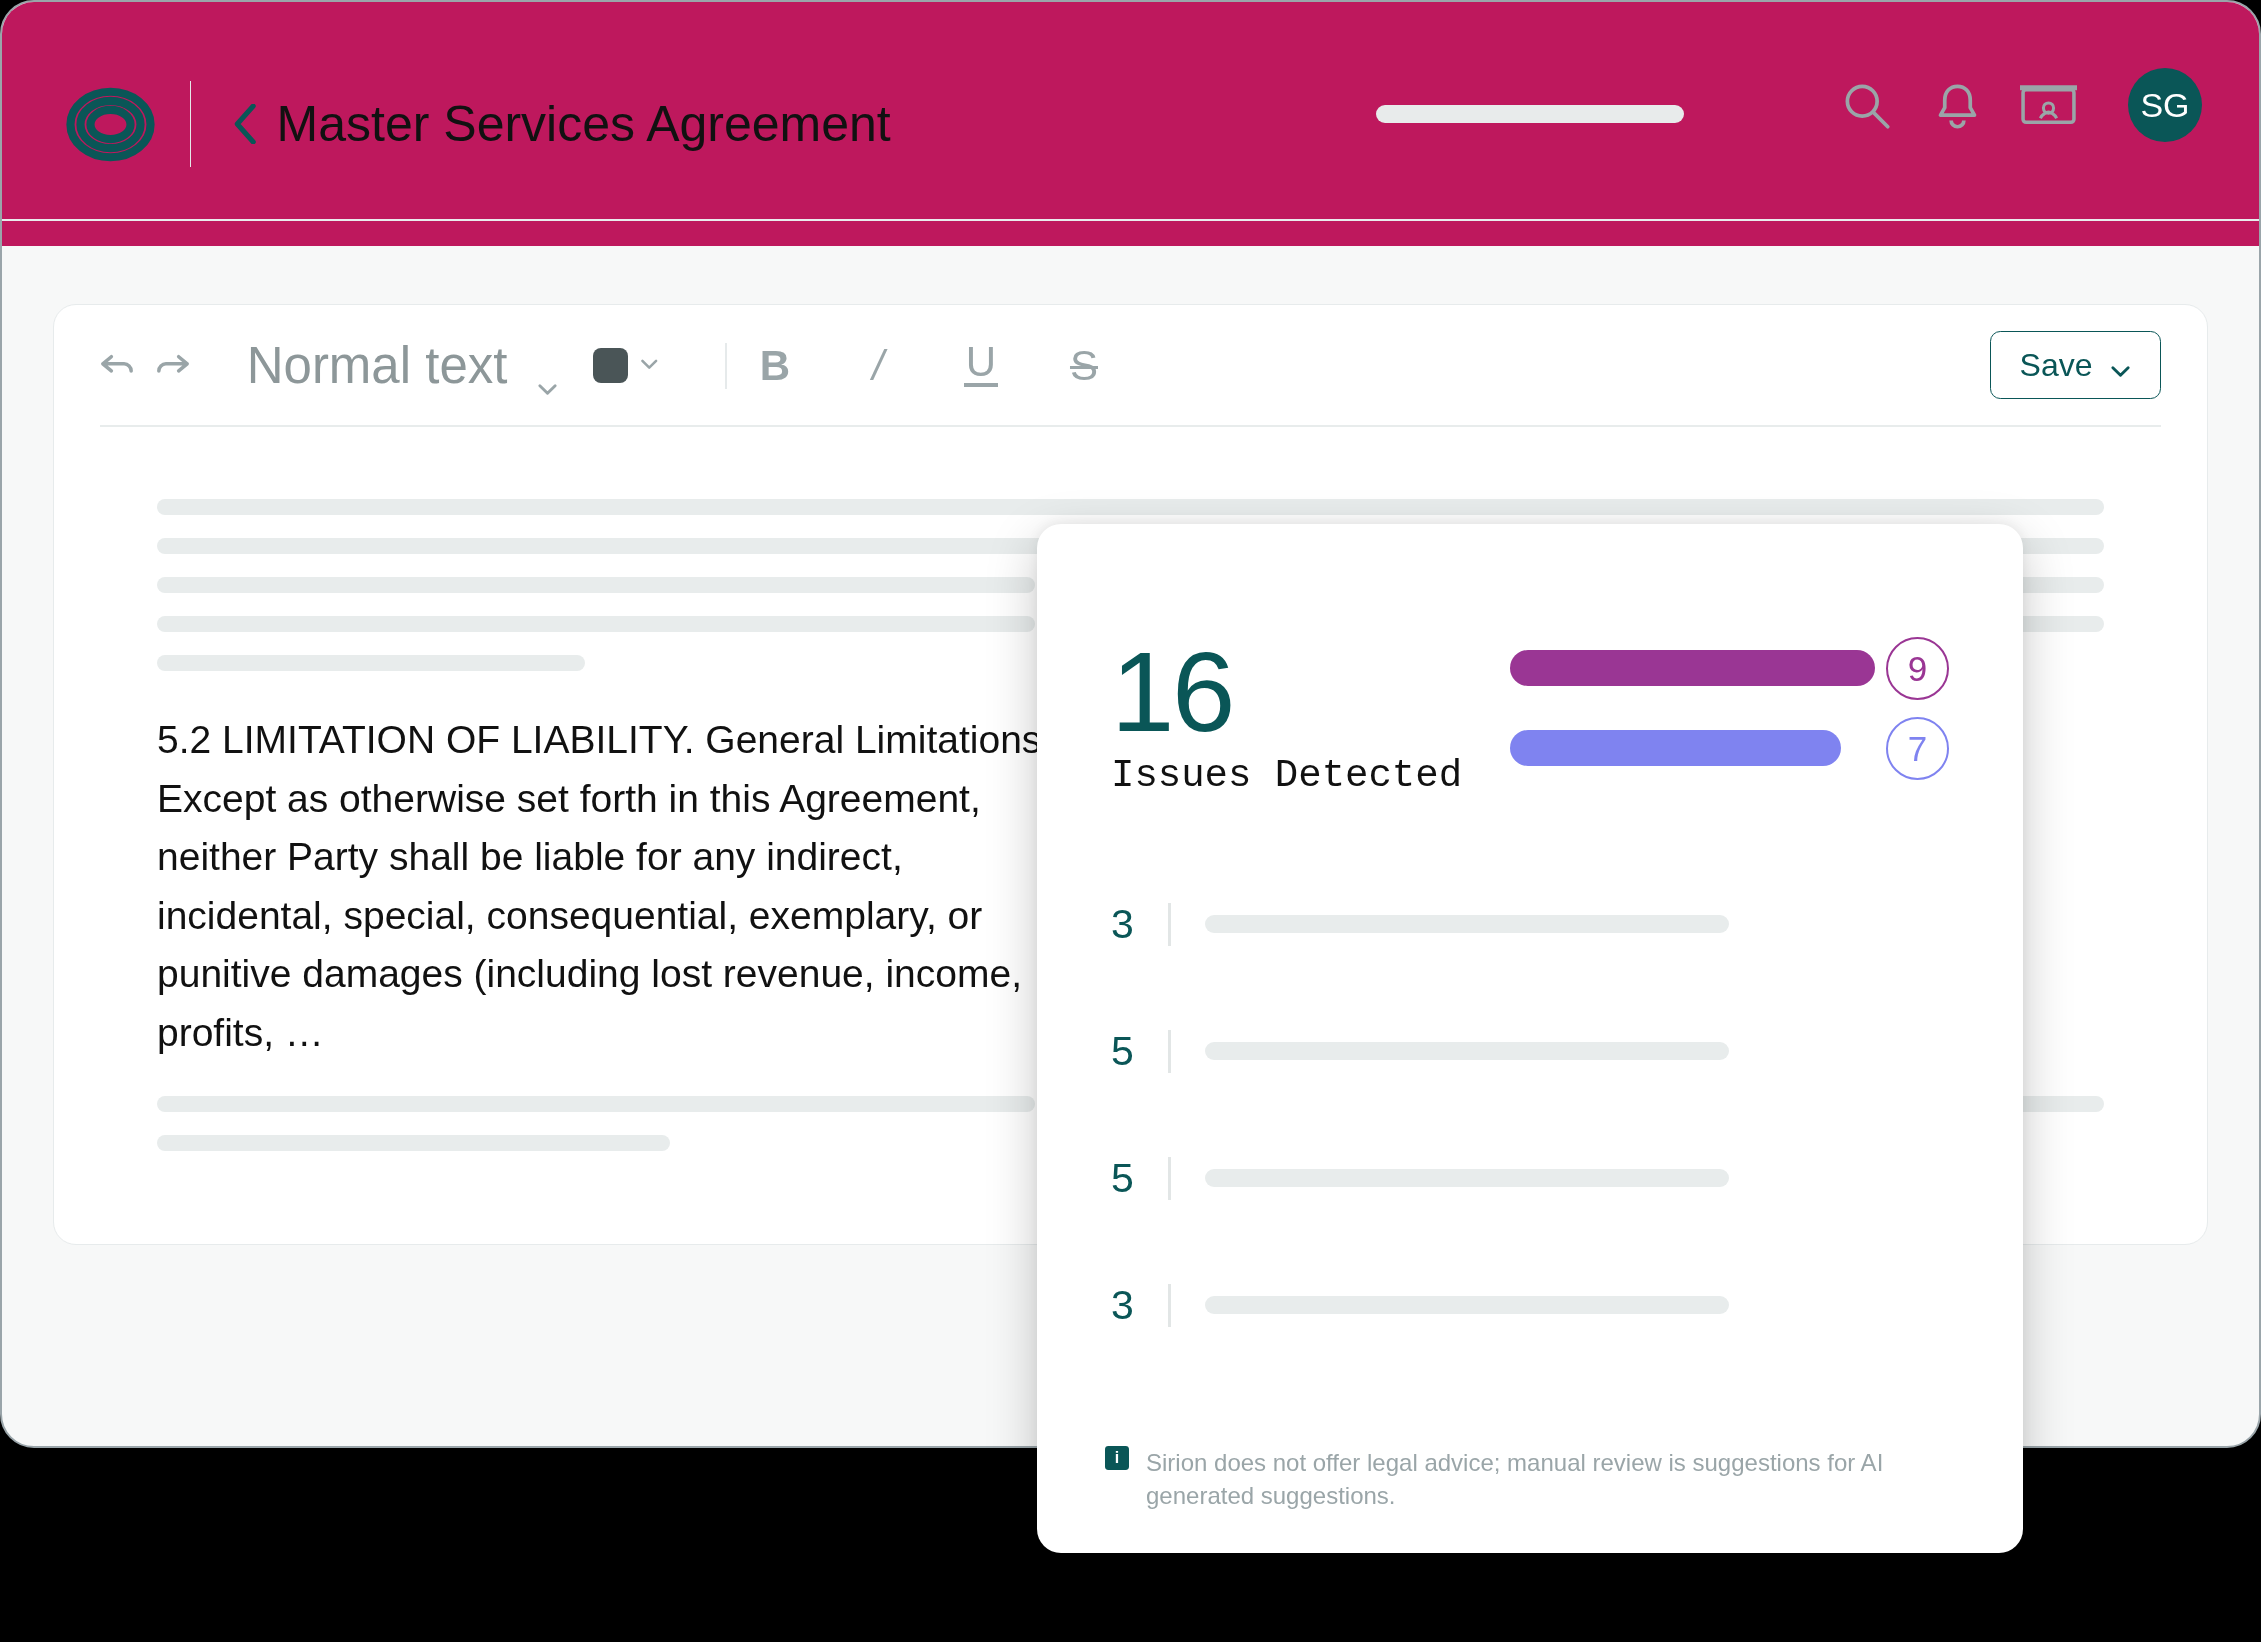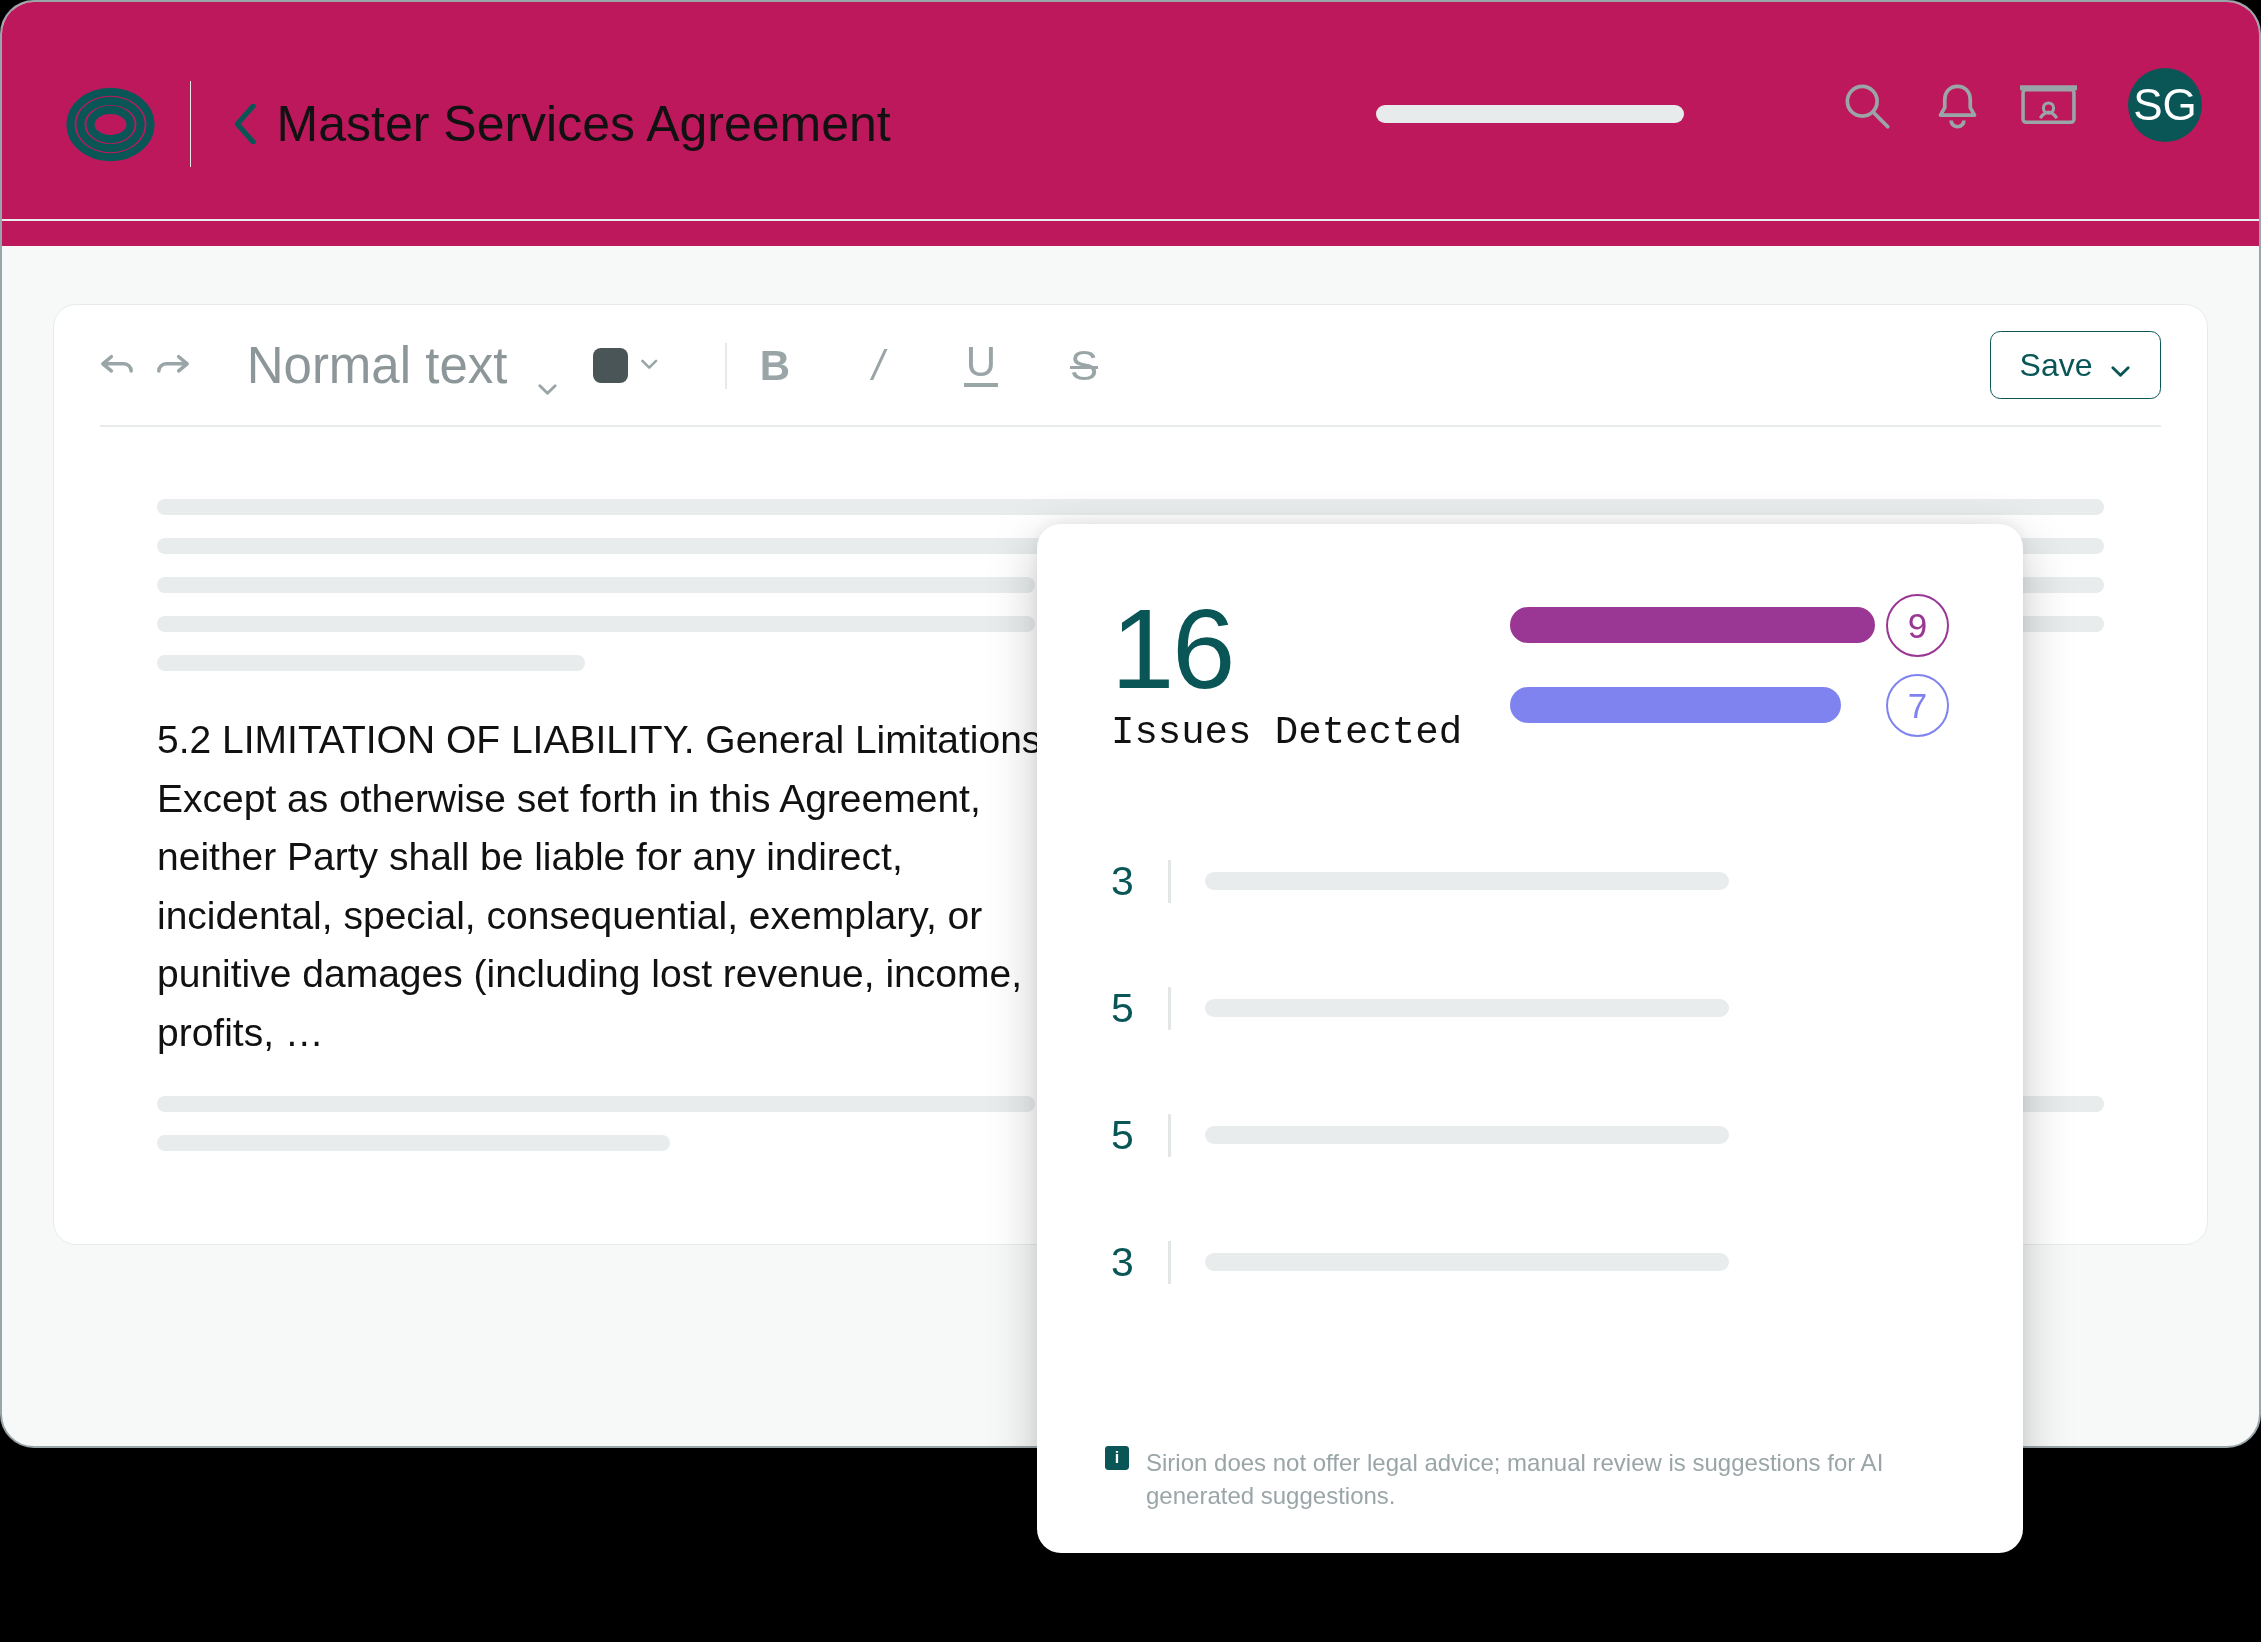--- a/index.html
+++ b/index.html
@@ -21,21 +21,21 @@
     height:244px; background:#be185d; display:flex; align-items:center; padding:0 63px; position:relative;
   }
   .logo { width:91px; height:91px; color:#0a5657; }
   .vdiv { width:1.1px; height:86px; background:#e4e8e9; margin:0 40px 0 34px; }
   .back-wrap { display:flex; align-items:center; gap:17px; }
   .back-icon { width:28.5px; height:40px; color:#0a5657; }
   .page-title { font-size:50px; font-weight:500; color:#111; }
   .header-placeholder { position:absolute; left:1374px; top:103px; width:308px; height:18px; background:#e8ebeb; border-radius:9px; }
   .header-icons { position:absolute; right:182px; top:75px; display:flex; gap:34px; color:#8f9b9e; }
   .hicon { width:57px; height:57px; display:flex; align-items:center; justify-content:center; }
-  .avatar { position:absolute; right:57px; top:66px; width:74px; height:74px; border-radius:50%; background:#0a5657; color:#fff; display:flex; align-items:center; justify-content:center; font-size:44px; font-weight:500; }
+  .avatar { position:absolute; right:57px; top:66px; width:74px; height:74px; border-radius:50%; background:#0a5657; color:#fff; display:flex; align-items:center; justify-content:center; font-size:34px; font-weight:500; }
   .header-divider-line { position:absolute; left:0; right:0; top:217px; height:1.7px; background:#e9ebec; }
 
   
   .editor-card {
     position:absolute; left:51px; top:302px; width:2155px; height:941px;
     background:#fff; border:1.7px solid #e7ebec; border-radius:23px;
     box-shadow:none;
   }
   .toolbar {
     display:flex; align-items:center; padding:31px 46px 0 46px; position:relative;
@@ -70,21 +70,21 @@
   }
   .ph-row-split { display:flex; gap:319px; }
   .ph-row-split .ph { flex:1; }
 
   
   .issues-panel {
     position:absolute; left:1037px; top:524px; width:986px; height:1029px;
     background:#fff; border-radius:24px; box-shadow:0 17px 51px rgba(0,0,0,.22), 0 -2.3px 11.4px rgba(0,0,0,.05);
     padding:68px 74px 34px 74px;
   }
-  .issues-top { display:flex; justify-content:space-between; align-items:flex-start; }
+  .issues-top { display:flex; justify-content:space-between; align-items:flex-start;margin-top:43px; }
   .issues-count-block { }
   .issues-count { font-size:114px; font-weight:400; color:#0a5657; line-height:1; letter-spacing:-2.3px; }
   .issues-label { font-size:39px; color:#111; margin-top:4.6px;font-family:Liberation Mono, monospace; }
   .bars { width:439px; display:flex; flex-direction:column; gap:34px; padding-top:10.3px; }
   .bar-row { position:relative; height:46px; }
   .bar-track { position:absolute; left:0; top:4.6px; height:36px; border-radius:18px; }
   .bar1 { width:365px; background:#9a3694; }
   .bar2 { width:331px; background:#7f83f0; }
   .bubble {
     position:absolute; right:0; top:-8px; width:63px; height:63px; border-radius:50%;

